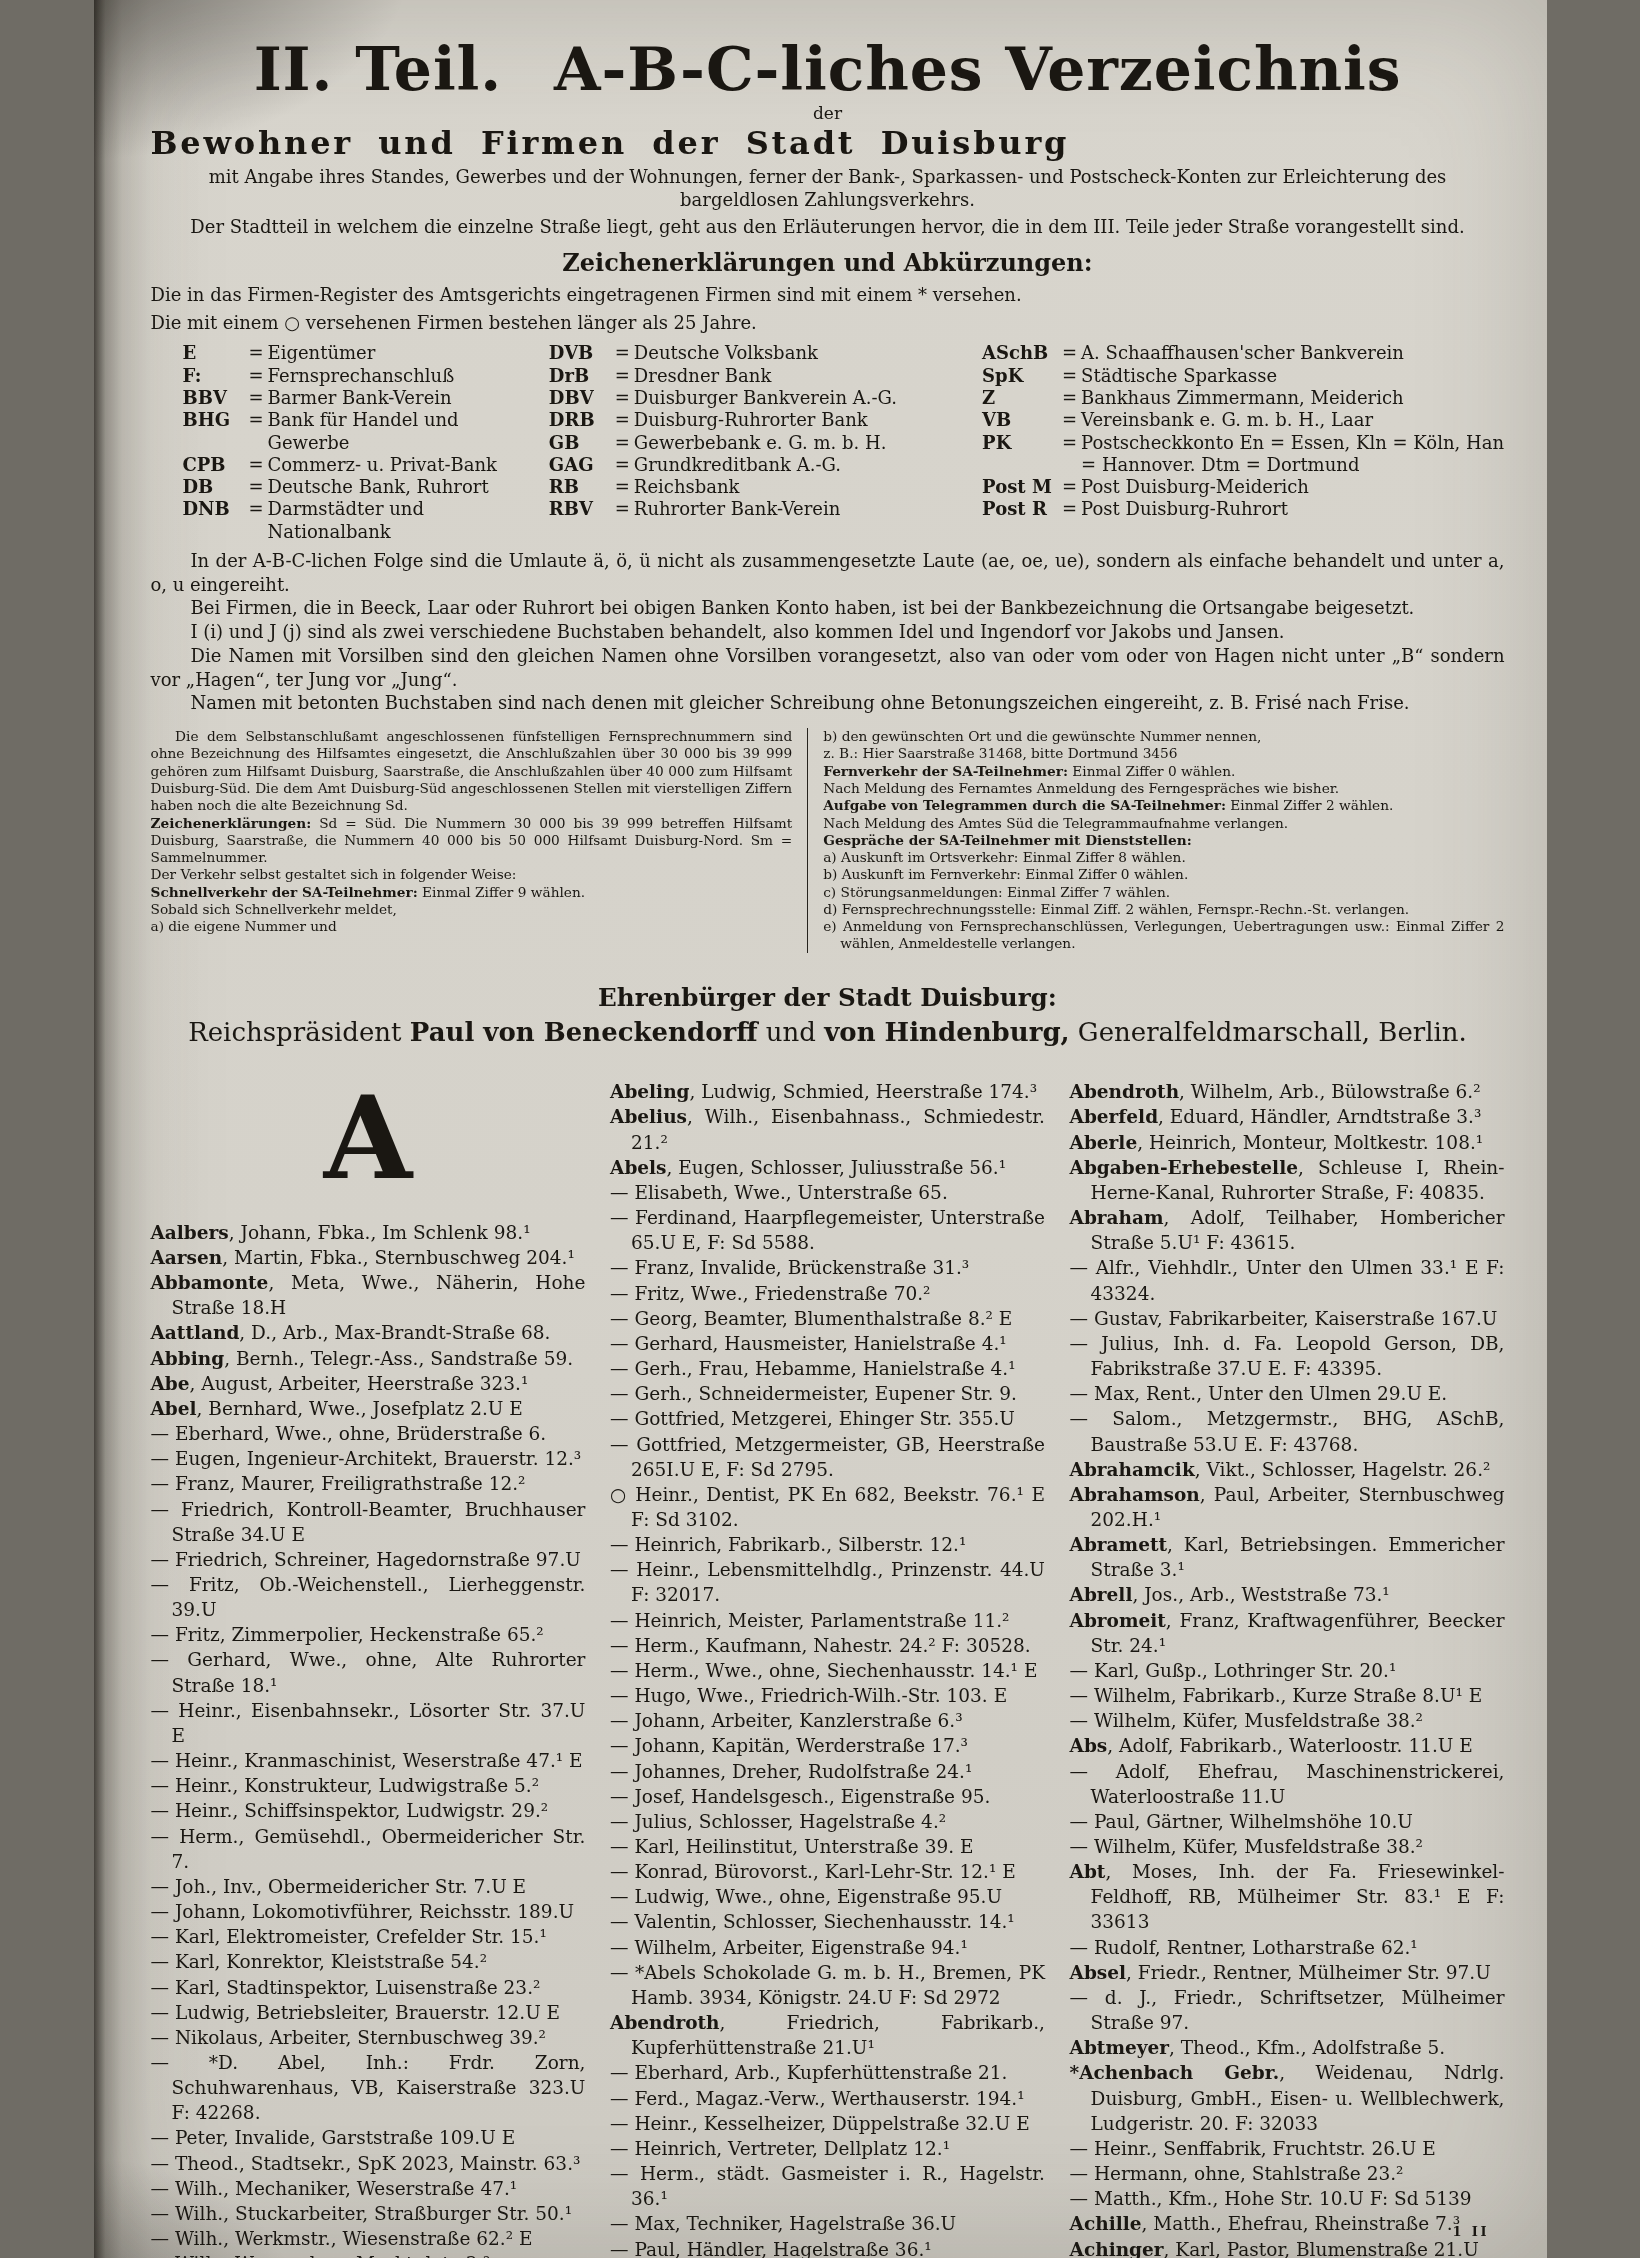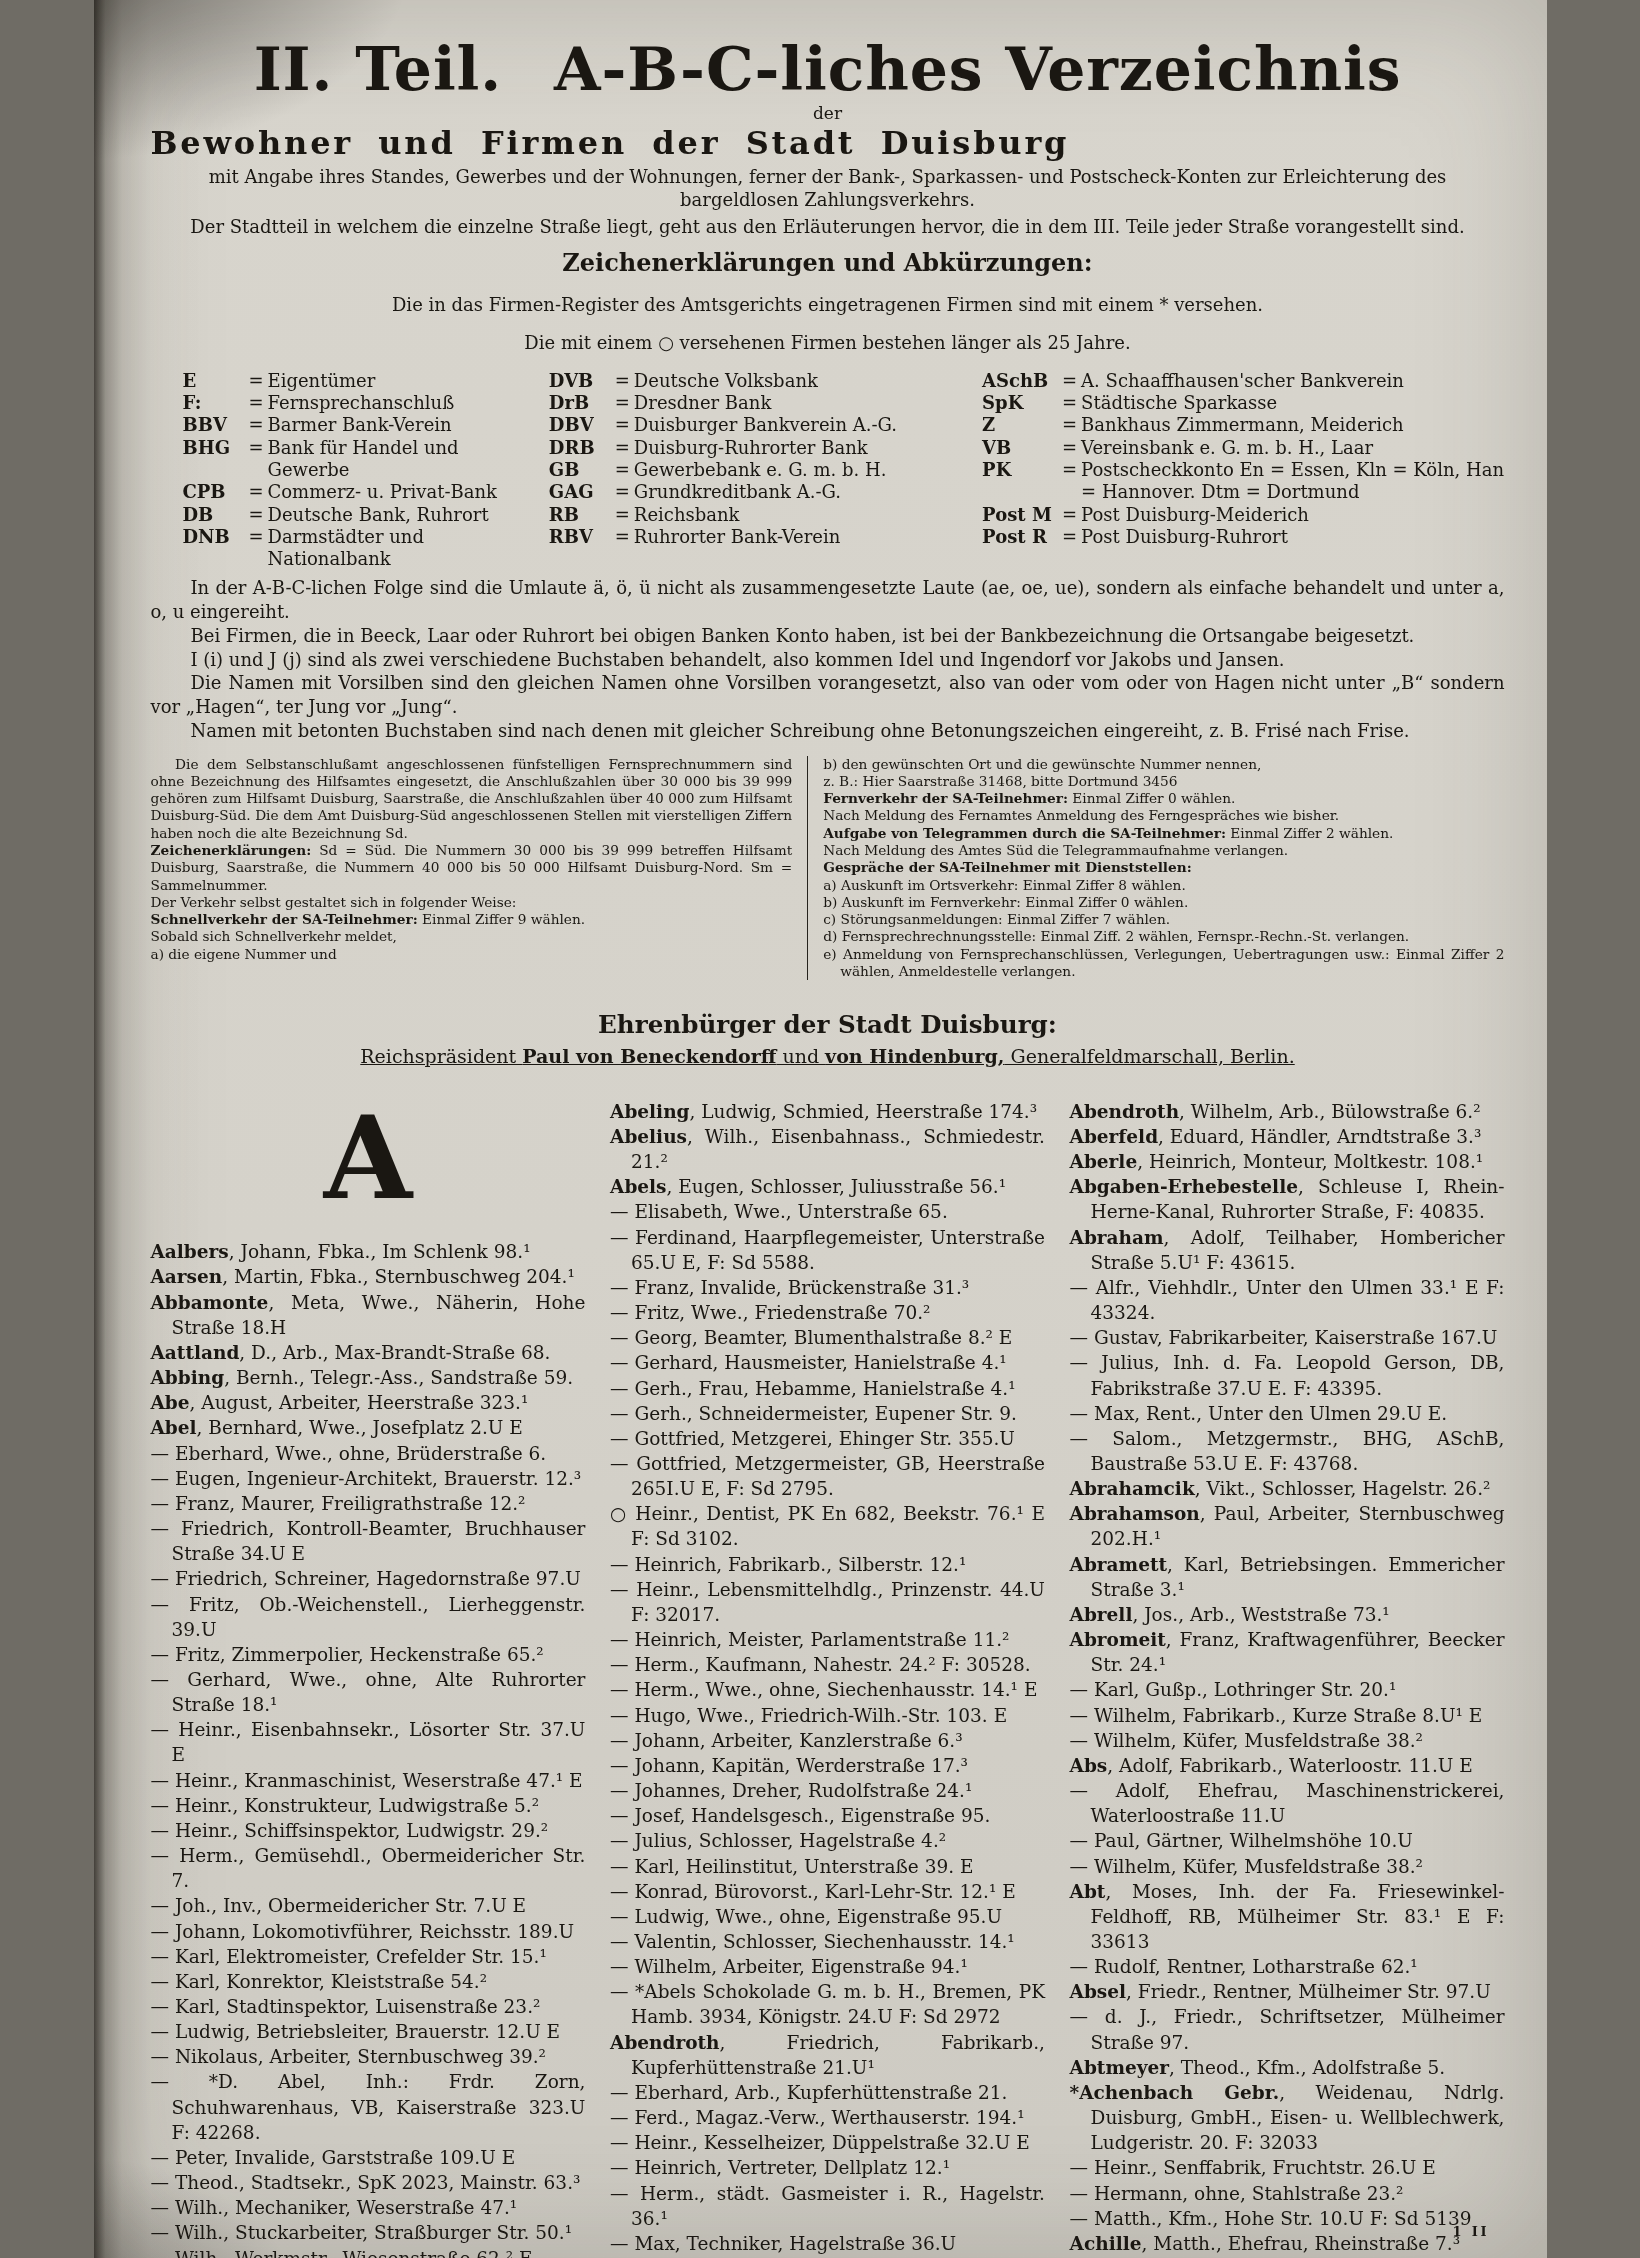--- a/index.html
+++ b/index.html
@@ -21,21 +21,21 @@
   }
   
   .masthead{padding-top:13.2px;}
   .title{margin:0;text-align:center;font-size:60px;font-weight:bold;letter-spacing:0.9px;line-height:1.1;}
   .title .part{margin-right:52px;}
   .der{text-align:center;font-size:17px;margin-top:2px;line-height:1.1;}
   .subtitle{text-align:left;font-size:32px;font-weight:bold;letter-spacing:2.8px;word-spacing:11.4px;margin-top:1.9px;line-height:1.15;}
   .desc{margin:3.8px 0 0;font-size:18px;line-height:1.28;text-align:center;}
   
   .legend h3{margin:9.5px 0 1.9px;text-align:center;font-size:24px;font-weight:bold;}
-  .cnote{margin:17px 0;font-size:18px;text-align:center;}
+  .cnote{margin:7px 0;font-size:18px;}
   .abbr-table{display:flex;margin:9.5px 0 5.7px;font-size:18px;line-height:1.24;}
   .abbr-col{box-sizing:border-box;}
   .abbr-col.c1{width:29%;padding-left:32px;}
   .abbr-col.c2{width:32%;padding-left:5.7px;}
   .abbr-col.c3{width:39%;padding-left:5.7px;}
   .abbr-row{display:flex;}
   .abbr-row .a{min-width:62px;font-weight:bold;white-space:nowrap;}
   .c3 .abbr-row .a{min-width:76px;}
   .abbr-row .eq{width:23px;text-align:center;flex:0 0 auto;}
   .abbr-row .m{flex:1;}
@@ -46,21 +46,21 @@
   .phone{display:flex;margin:13.2px 0 0;font-size:13.7px;line-height:1.26;}
   .pcol{box-sizing:border-box;}
   .pcol.pleft{width:48.5%;padding-right:15px;}
   .pcol.pright{width:51.5%;border-left:1.9px solid #26231d;padding-left:15px;}
   .pn{text-align:justify;}
   .pn.ind{text-indent:24.6px;}
   .pn.hang{padding-left:17px;text-indent:-17px;}
   
   .honorary{margin-top:30px;text-align:center;}
   .honorary h3{margin:0;font-size:24.6px;font-weight:bold;}
-  .honorary p{margin:5.7px 0 0;font-size:19px;text-decoration:underline;}
+  .honorary p{margin:5.7px 0 0;font-size:26px;}
   
   .directory{display:flex;gap:24.6px;margin-top:32px;}
   .dcol{flex:1;min-width:0;font-size:18.5px;line-height:1.36;}
   .big-letter{text-align:center;font-size:114px;font-weight:bold;line-height:1;margin:1.9px 0 24.6px;}
   .entry{text-align:justify;padding-left:21px;text-indent:-21px;}
   .pageno{position:absolute;right:57px;bottom:19px;font-size:13px;font-weight:bold;letter-spacing:2.8px;}
 </style>
 </head>
 <body>
 

